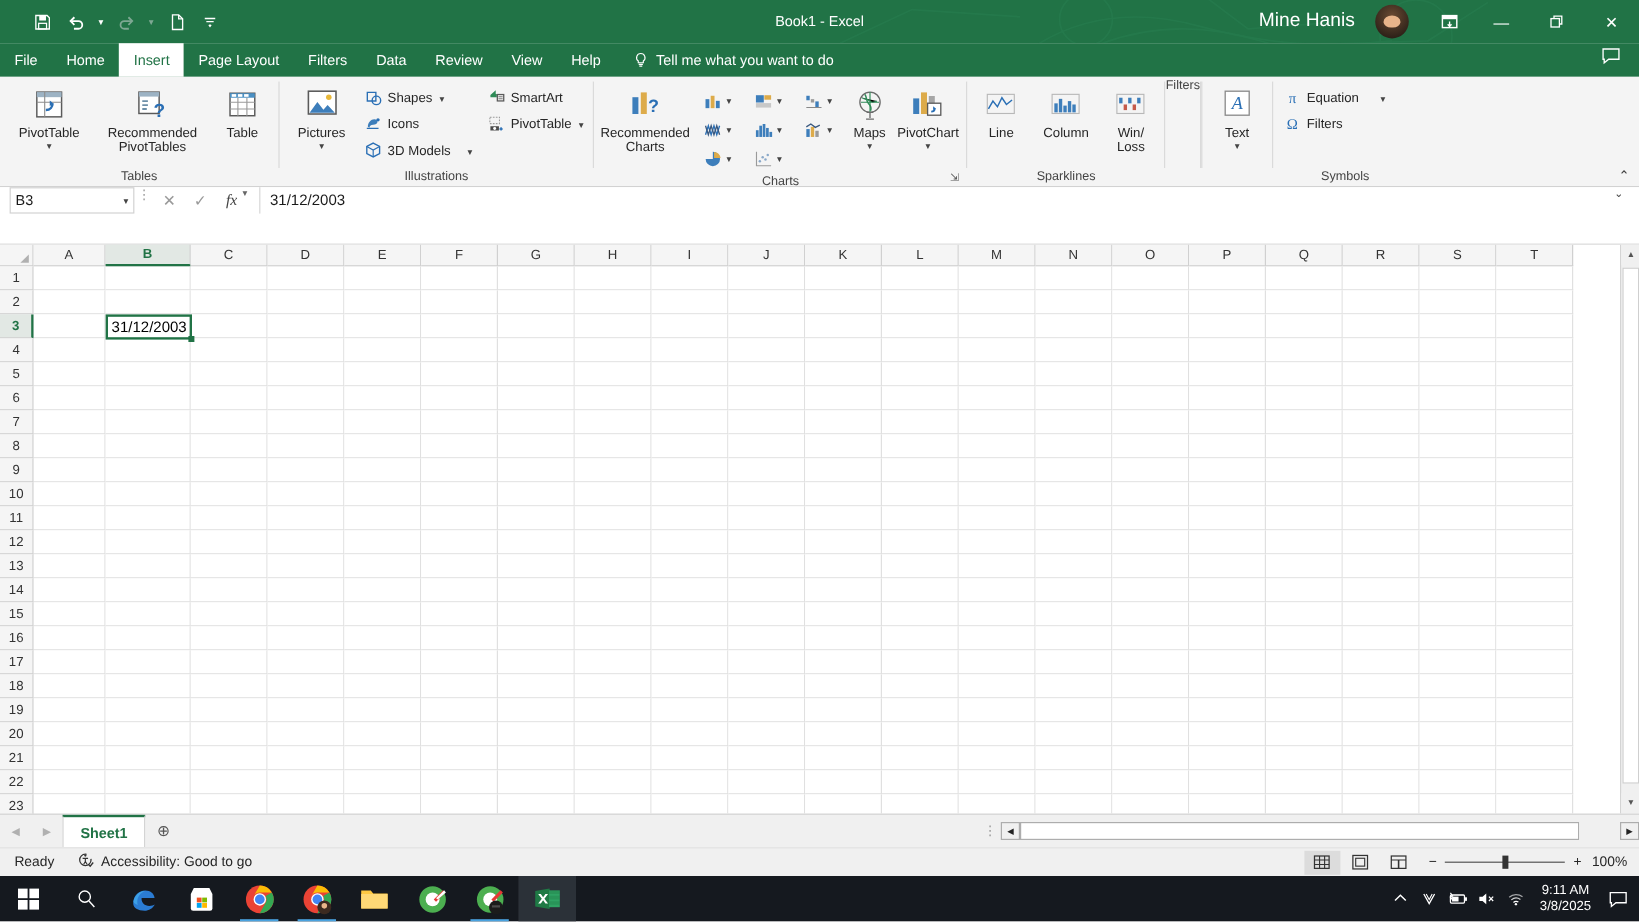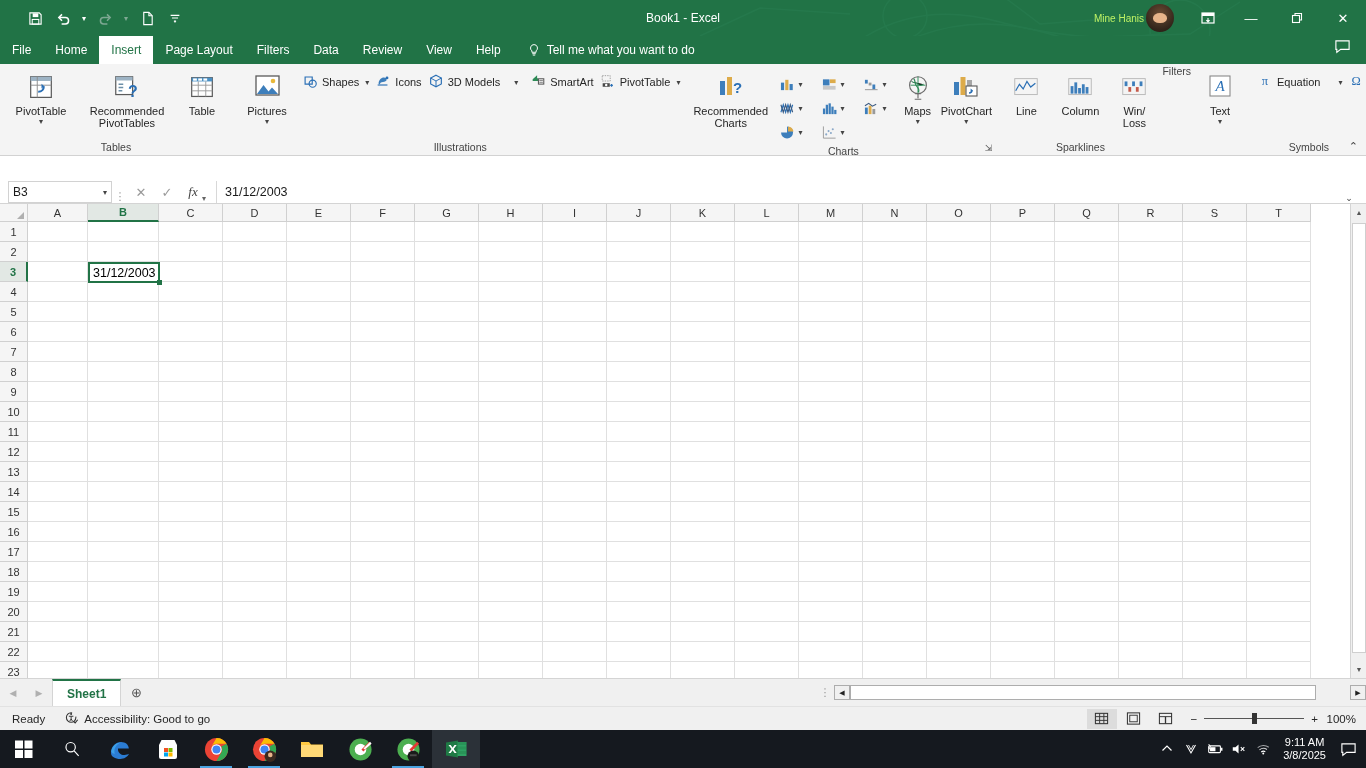--- a/index.html
+++ b/index.html
@@ -27,21 +27,21 @@
   .qat-car { font-size: 8px; color: #fff; width: 12px; display:flex; align-items:center; justify-content:center;}
   .qat-car.dim { color: #7ea893; }
   .title-text {
     position: absolute; left: 0; top: 0; width: 1366px; height: 36px;
     display: flex; align-items: center; justify-content: center;
     color: #fff; font-size: 12px; z-index:2;
   }
   .win-right {
     position: absolute; right: 0; top: 0; height: 36px; display: flex; align-items: center; z-index:3;
   }
-  .user-name { color: #bef264; font-size: 10px; margin-right: 2px; }
+  .user-name { color: #ffffff; font-size: 16px; margin-right: 17px; }
   .avatar {
     width: 28px; height: 28px; border-radius: 50%; overflow:hidden;
     background: radial-gradient(circle at 50% 35%, #6b4b33 0%, #3a2a1e 60%, #1d1510 100%);
     position: relative; margin-right: 14px;
   }
   .avatar:after {
     content:''; position:absolute; left:7px; top:9px; width:14px; height:10px;
     background: #e8b48a; border-radius: 50% 50% 45% 45%;
   }
   .win-btn {
@@ -86,38 +86,38 @@
   }
   .bigbtn .ico { height: 34px; display: flex; align-items: center; justify-content: center; }
   .bigbtn .lb { font-size: 11px; color: #262626; text-align: center; line-height: 12px; }
   .bigbtn .car { font-size: 8px; color: #444; line-height: 9px; }
 
   .smallbtn {
     display: flex; align-items: center; gap: 4px; height: 22px; padding: 0 3px;
     font-size: 11px; color: #262626; white-space: nowrap;
   }
   .smallbtn .car { font-size: 8px; color: #444; margin-left: 2px;}
-  .col-stack { display: flex; flex-direction: row; padding-top: 3px; }
+  .col-stack { display: flex; flex-direction: column; padding-top: 3px; }
 
   .chart-grid { display: grid; grid-template-columns: repeat(3, 42px); grid-auto-rows: 24px; padding-top: 4px;}
   .chart-cell { display: flex; align-items: center; gap: 2px; justify-content:center;}
   .chart-cell .car { font-size: 8px; color: #444; }
 
   .dialog-launcher {
     position: absolute; right: 4px; bottom: 2px; width: 12px; height: 12px;
     font-size: 9px; color: #555; display:flex; align-items:center; justify-content:center;
   }
   .collapse-ribbon {
     position: absolute; right: 8px; bottom: 2px; font-size: 11px; color: #444;
   }
 
   
   .fbar {
     position: absolute; top: 156px; left: 0; width: 1366px; height: 48px;
-    background: #fff; display: flex; align-items: flex-end; padding: 0 8px;
+    background: #fff; display: flex; align-items: flex-start; padding: 0 8px;
     border-bottom: 1px solid #d4d4d4;
   }
   .namebox {
     width: 104px; height: 22px; border: 1px solid #d2d2d2; background: #fff;
     display: flex; align-items: center; padding: 0 4px; font-size: 12px; color: #1a1a1a;
   }
   .namebox .nb-text { flex: 1; }
   .namebox .nb-car { font-size: 8px; color: #444; }
   .fbar-dots { width: 16px; text-align: center; color: #999; font-size: 11px; letter-spacing: 0; }
   .fb-ico { width: 26px; height: 22px; display:flex; align-items:center; justify-content:center;

